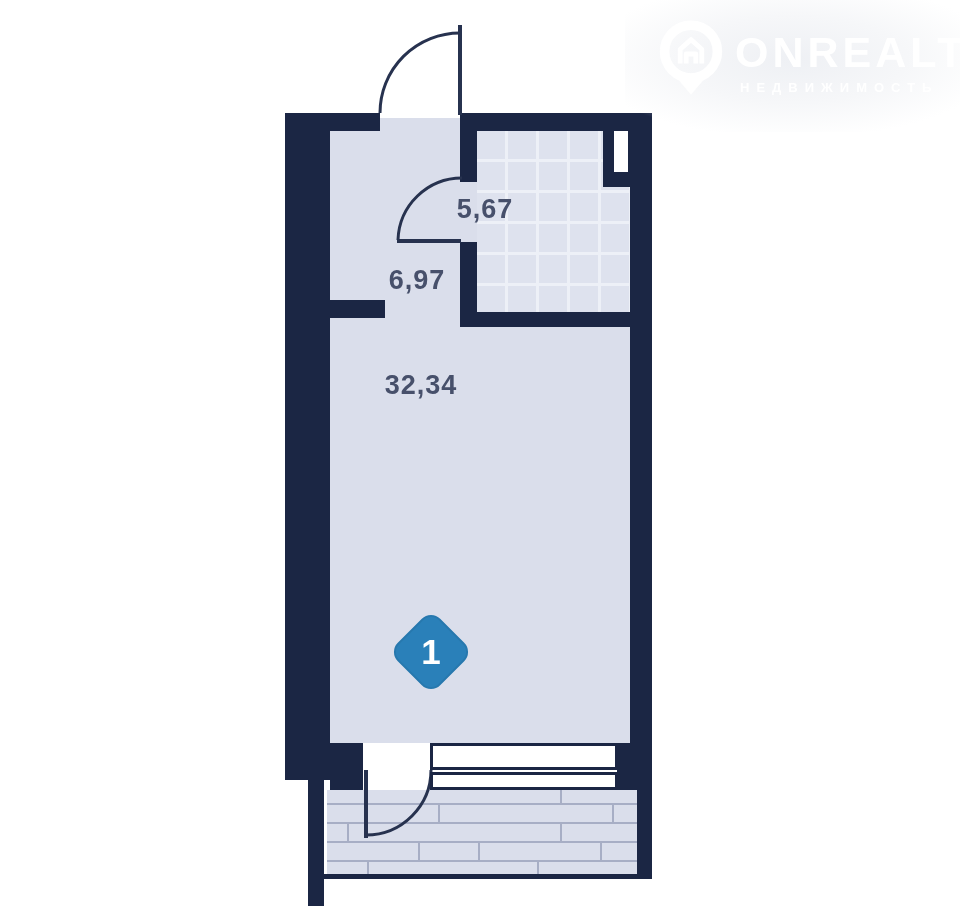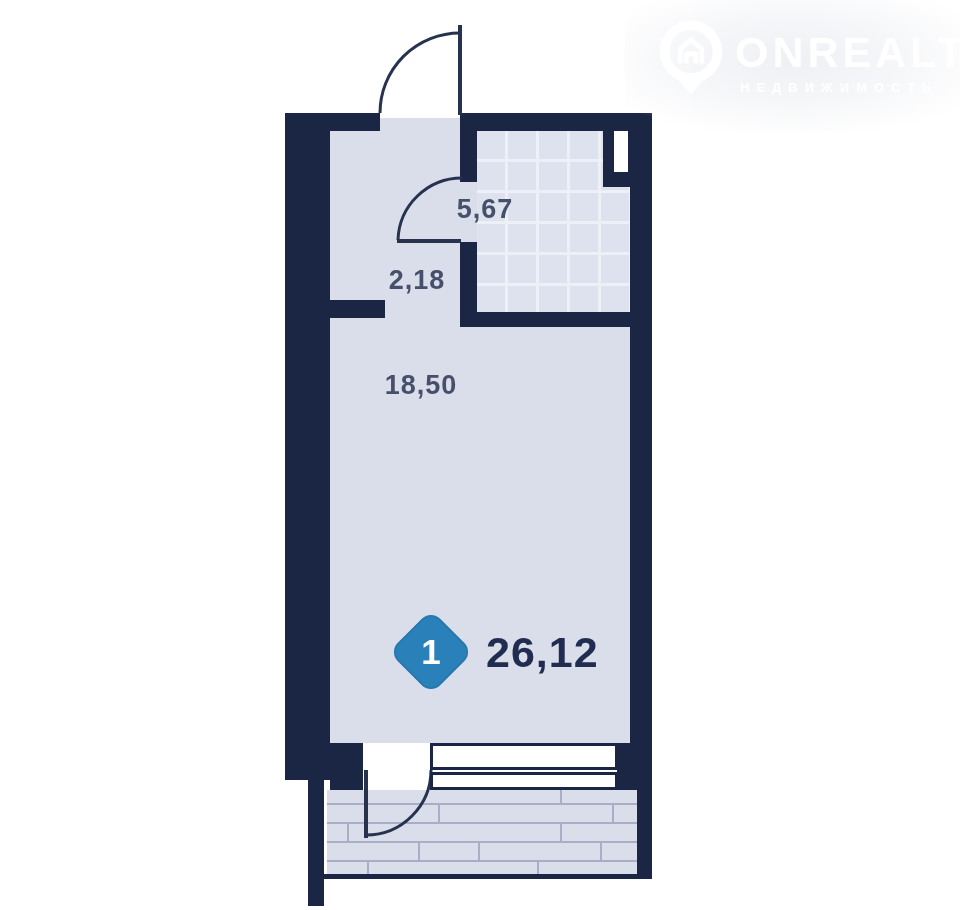--- a/index.html
+++ b/index.html
@@ -104,26 +104,25 @@
 
   <div class="door-line" style="left:364px;top:770px;width:4px;height:68px;"></div>
   <svg class="arc" style="left:362px;top:766px;" width="74" height="74" viewBox="0 0 74 74">
     <path d="M69 4 A65 65 0 0 1 4 69" fill="none" stroke="currentColor" stroke-width="3"></path>
   </svg>
 
   <div class="pane" style="left:430px;top:743px;width:188px;height:27px;"></div>
   <div class="pane" style="left:430px;top:772px;width:188px;height:18px;"></div>
 
   <div class="area-label" style="left:443px;top:194px;width:84px;">5,67</div>
-  <div class="area-label" style="left:375px;top:265px;width:84px;">2,18</div>
-  <div class="area-label" style="left:369px;top:370px;width:104px;">18,50</div>
+  <div class="area-label" style="left:375px;top:265px;width:84px;">6,97</div>
+  <div class="area-label" style="left:369px;top:370px;width:104px;">32,34</div>
 
   <div class="badge"></div>
   <div class="badge-num">1</div>
-  <div class="total">26,12</div>
 
   <div class="halo"></div>
   <svg class="abs" style="left:655px;top:18px;" width="72" height="84" viewBox="0 0 60 70">
     <circle cx="30" cy="28" r="22" fill="none" stroke="#ffffff" stroke-width="8"></circle>
     <path d="M14 45 L30 64 L41 51 Z" fill="#ffffff"></path>
     <path d="M21 38 V26 L30 18 L39 26 V38 M26 38 V30 H34 V38" fill="none" stroke="#ffffff" stroke-width="4" stroke-linejoin="round"></path>
   </svg>
   <div class="brand">ONREALT</div>
   <div class="tagline">НЕДВИЖИМОСТЬ</div>
 

